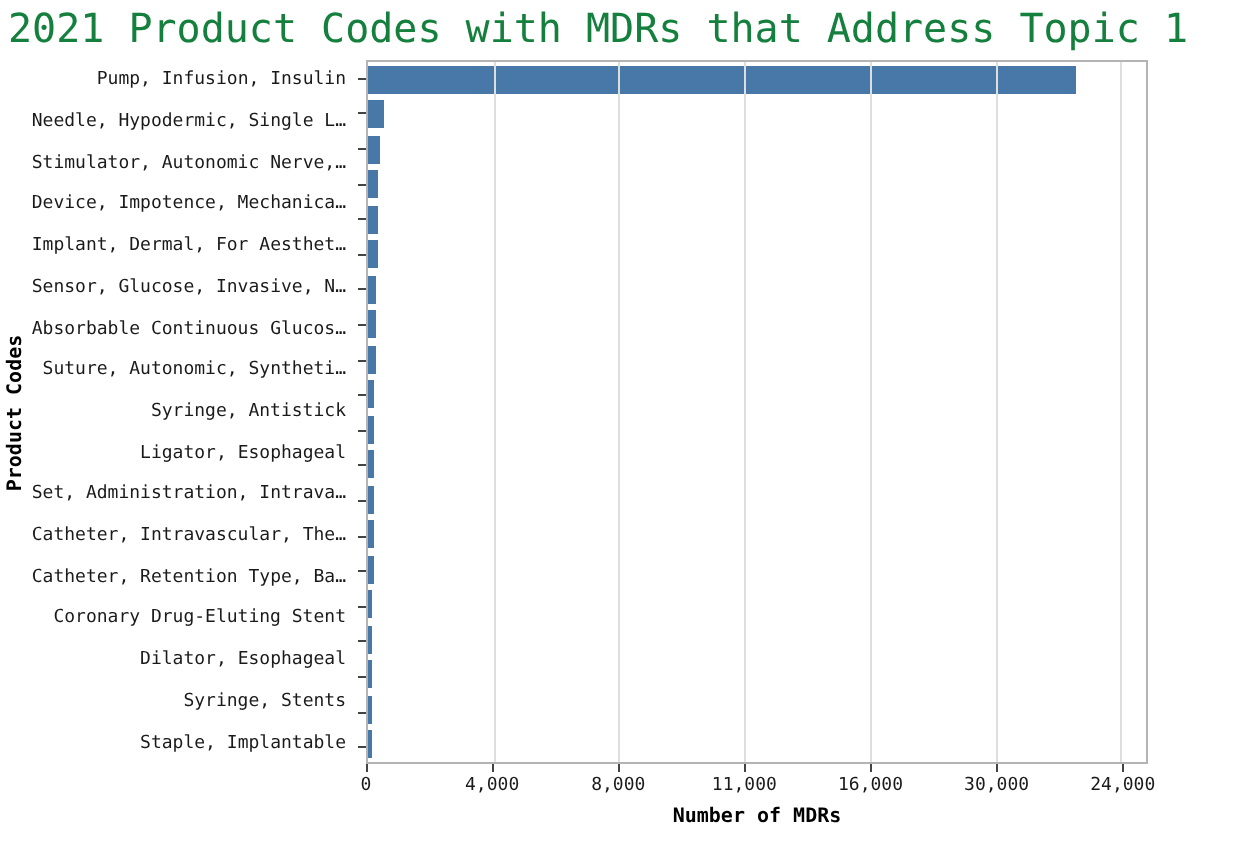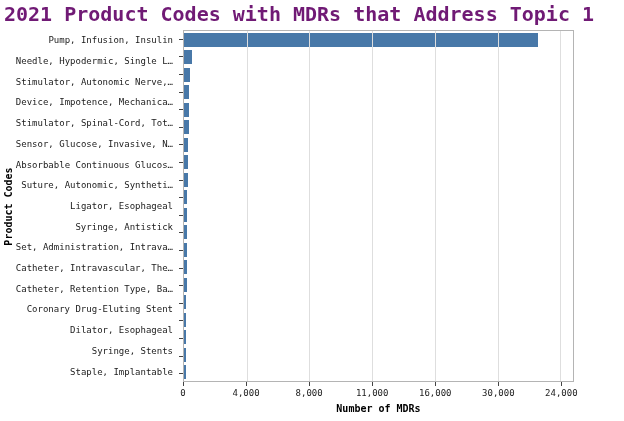--- a/index.html
+++ b/index.html
@@ -1,18 +1,18 @@
 <!DOCTYPE html>
 <html><head>
 <meta charset="utf-8">
 <style>
   html,body{margin:0;padding:0;background:#ffffff;}
   body{font-family:"DejaVu Sans Mono","Liberation Mono",monospace;color:#111;}
   .figure{position:relative;width:624px;height:421px;background:#ffffff;overflow:hidden;}
-  .chart-title{position:absolute;top:2px;left:4px;font-size:20px;font-weight:bold;white-space:nowrap;color:#701a75;text-align:right;}
+  .chart-title{position:absolute;top:2px;left:4px;font-size:20px;font-weight:normal;white-space:nowrap;color:#15803d;text-align:right;}
   .plot{position:absolute;left:183px;top:30px;width:391px;height:352px;border:1px solid #b4b4b4;box-sizing:border-box;background:#fff;}
   .rows{position:absolute;left:0;top:0;right:0;bottom:0;display:flex;flex-direction:column;}
   .row{flex:1;display:flex;align-items:center;min-height:0;}
   .bar{height:80%;}
   .gridline{position:absolute;top:0;bottom:0;width:1px;background:#dedede;}
   .ylabels{position:absolute;left:0;top:30px;width:176px;height:352px;display:flex;flex-direction:column;}
   .ylabel{flex:1;display:flex;align-items:center;justify-content:flex-end;font-size:9px;white-space:nowrap;color:#1a1a1a;padding-right:3px;}
   .ytick-mark{position:absolute;width:4px;height:1px;background:#444;left:179px;}
   .xticks{position:absolute;left:183px;top:382px;width:391px;height:18px;}
   .xtick-mark{position:absolute;width:1px;height:4px;background:#444;top:0;}
@@ -29,26 +29,26 @@
 
   <div class="yaxis-title-wrap">
     <div class="yaxis-title">Product Codes</div>
   </div>
 
   <div class="ylabels">
       <div class="ylabel">Pump, Infusion, Insulin</div>
       <div class="ylabel">Needle, Hypodermic, Single L…</div>
       <div class="ylabel">Stimulator, Autonomic Nerve,…</div>
       <div class="ylabel">Device, Impotence, Mechanica…</div>
-      <div class="ylabel">Stimulator, Spinal-Cord, Tot…</div>
+      <div class="ylabel">Implant, Dermal, For Aesthet…</div>
       <div class="ylabel">Sensor, Glucose, Invasive, N…</div>
       <div class="ylabel">Absorbable Continuous Glucos…</div>
       <div class="ylabel">Suture, Autonomic, Syntheti…</div>
+      <div class="ylabel">Syringe, Antistick</div>
       <div class="ylabel">Ligator, Esophageal</div>
-      <div class="ylabel">Syringe, Antistick</div>
       <div class="ylabel">Set, Administration, Intrava…</div>
       <div class="ylabel">Catheter, Intravascular, The…</div>
       <div class="ylabel">Catheter, Retention Type, Ba…</div>
       <div class="ylabel">Coronary Drug-Eluting Stent</div>
       <div class="ylabel">Dilator, Esophageal</div>
       <div class="ylabel">Syringe, Stents</div>
       <div class="ylabel">Staple, Implantable</div>
     </div>
 
   <div class="plot">

